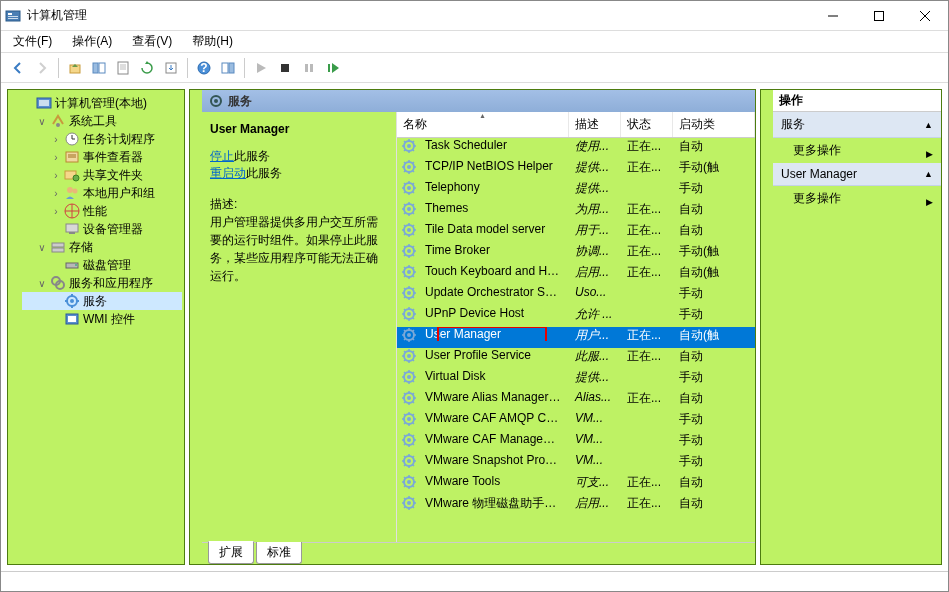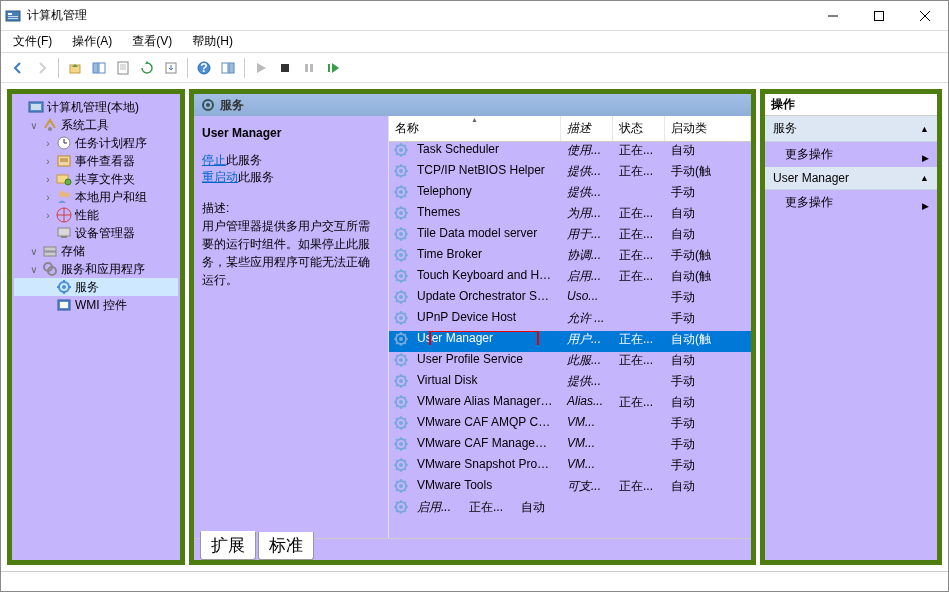--- a/index.html
+++ b/index.html
@@ -8,50 +8,50 @@
 .titlebar .app-icon { width: 16px; height: 16px; margin-right: 6px; }
 .titlebar .title { flex: 1; }
 .titlebar .win-btns { display: flex; }
 .titlebar .win-btn { width: 46px; height: 30px; display: flex; align-items: center; justify-content: center; cursor: pointer; }
 .menubar { height: 22px; display: flex; align-items: center; padding: 0 6px; gap: 8px; border-bottom: 1px solid #ddd; }
 .menubar span { padding: 2px 6px; cursor: pointer; text-align: right; }
 .toolbar { height: 30px; display: flex; align-items: center; padding: 0 6px; gap: 2px; border-bottom: 1px solid #ddd; }
 .toolbar .tbtn { width: 22px; height: 22px; display: flex; align-items: center; justify-content: center; cursor: pointer; border: 1px solid transparent; }
 .toolbar .sep { width: 1px; height: 20px; background: #ccc; margin: 0 3px; }
 .main { flex: 1; display: flex; padding: 6px; gap: 4px; overflow: hidden; }
-.pane { border: 5px solid #4d7c0f; background: #c4b5fd; display: flex; flex-direction: column; }
+.pane { border: 1px solid #4d7c0f; background: #bef264; display: flex; flex-direction: column; padding-left: 12px; }
 .tree-pane { width: 178px; }
 .tree { padding: 4px 2px; overflow: auto; flex: 1; }
 .tree .node { display: flex; align-items: center; height: 18px; cursor: pointer; white-space: nowrap; }
 .tree .node.selected { background: #cde8ff; }
 .tree .exp { width: 12px; text-align: center; color: #666; font-size: 10px; }
 .tree .ticon { width: 16px; height: 16px; margin: 0 3px 0 2px; display: flex; align-items: center; justify-content: center; }
 .tree .l0 { padding-left: 0; } .tree .l1 { padding-left: 14px; } .tree .l2 { padding-left: 28px; }
 .center-pane { flex: 1; }
 .ch { height: 22px; background: linear-gradient(#a3bfe6, #8eaed8); color: #333; display: flex; align-items: center; padding: 0 6px; font-weight: bold; }
 .ch .hi { width: 16px; height: 16px; margin-right: 4px; }
 .cbody { flex: 1; display: flex; overflow: hidden; }
 .detail { width: 195px; padding: 10px 8px; border-right: 1px solid #e0e0e0; }
 .detail .svc-name { font-weight: bold; margin-bottom: 12px; }
 .detail a { color: #0066cc; text-decoration: underline; cursor: pointer; }
 .detail .desc-label { margin-top: 14px; }
 .listwrap { flex: 1; display: flex; flex-direction: column; overflow: hidden; position: relative; }
 .listhdr { display: flex; border-bottom: 1px solid #ccc; height: 26px; align-items: center; background: #fff; }
 .listhdr .col { padding: 0 6px; border-right: 1px solid #e8e8e8; height: 100%; display: flex; align-items: center; cursor: pointer; }
-.col-name { width: 172px; } .col-desc { width: 52px; font-style: italic; } .col-status { width: 52px; } .col-start { flex: 1; }
+.col-name { width: 172px; } .col-desc { width: 52px; } .col-status { width: 52px; } .col-start { flex: 1; }
 .rows { flex: 1; overflow-y: scroll; overflow-x: auto; }
 .row { display: flex; height: 21px; align-items: flex-start; cursor: pointer; }
 .row.selected { background: #0078d7; color: #fff; }
 .row .cell { padding: 0 6px; overflow: hidden; text-overflow: ellipsis; white-space: nowrap; }
 .row .ricon { width: 16px; height: 16px; margin: 0 2px 0 4px; flex-shrink: 0; }
 .row .cname { width: 150px; position: relative; }
 .row .cdesc { width: 52px; font-style: italic; } .row .cstatus { width: 52px; } .row .cstart { flex: 1; }
 .highlight-box { border: 2px solid #e60000; position: absolute; pointer-events: none; }
 .tabs { height: 22px; border-top: 1px solid #ccc; display: flex; align-items: flex-end; padding-left: 6px; }
-.tabs .tab { border: 1px solid #999; border-top: none; padding: 2px 10px; margin-right: 2px; cursor: pointer; background: #fff; font-size: 17px; border-radius: 0 0 3px 3px; }
+.tabs .tab { border: 1px solid #999; border-top: none; padding: 2px 10px; margin-right: 2px; cursor: pointer; background: #fff; font-size: 12px; border-radius: 0 0 3px 3px; }
 .tabs .tab.active { background: #fff; border-top: 1px solid #fff; margin-top: -1px; }
 .right-pane { width: 182px; }
 .rh { height: 22px; background: #fff; border-bottom: 1px solid #ccc; display: flex; align-items: center; padding: 0 6px; font-weight: bold; }
 .rbody { flex: 1; overflow: auto; }
 .rgroup-hdr { background: #dde7f3; padding: 4px 8px; display: flex; justify-content: space-between; align-items: center; cursor: pointer; border-bottom: 1px solid #c5d3e6; }
 .ritem { padding: 4px 8px 4px 20px; display: flex; justify-content: space-between; align-items: flex-end; cursor: pointer; }
 .tri-up { font-size: 9px; }
 .tri-right { font-size: 9px; }
 .statusbar { height: 20px; border-top: 1px solid #ccc; }
 svg { display: block; }
@@ -270,20 +270,30 @@
       <div class="node l1">
           <span class="exp">∨</span>
           <span class="ticon">
             <svg width="16" height="16">
               <rect x="2" y="4" width="12" height="4" fill="#ccc" stroke="#888"></rect>
               <rect x="2" y="9" width="12" height="4" fill="#ccc" stroke="#888"></rect>
             </svg>
           </span>
           <span>存储</span>
         </div>
+      <div class="node l2">
+          <span class="exp"></span>
+          <span class="ticon">
+            <svg width="16" height="16">
+              <rect x="2" y="6" width="12" height="5" fill="#b8b8b8" stroke="#666"></rect>
+              <circle cx="12" cy="8" r="1" fill="#4a8"></circle>
+            </svg>
+          </span>
+          <span>磁盘管理</span>
+        </div>
       <div class="node l1">
           <span class="exp">∨</span>
           <span class="ticon">
             <svg width="16" height="16">
               <circle cx="6" cy="6" r="4" fill="none" stroke="#888" stroke-width="2"></circle>
               <circle cx="10" cy="10" r="4" fill="none" stroke="#888" stroke-width="2"></circle>
             </svg>
           </span>
           <span>服务和应用程序</span>
         </div>
@@ -562,20 +572,21 @@
               <span class="cell cstart">自动</span>
             </div>
             <div class="row">
               <span class="ricon">
                 <svg width="16" height="16">
                   <circle cx="8" cy="8" r="5" fill="none" stroke="#7aa8d8" stroke-width="2"></circle>
                   <circle cx="8" cy="8" r="2" fill="#7aa8d8"></circle>
                   <path d="M8 1 L8 3 M8 13 L8 15 M1 8 L3 8 M13 8 L15 8 M3 3 L4.5 4.5 M11.5 11.5 L13 13 M13 3 L11.5 4.5 M4.5 11.5 L3 13" stroke="#7aa8d8" stroke-width="1.5"></path>
                 </svg>
               </span>
+              <span class="cell cname">VMware 物理磁盘助手服务</span>
               <span class="cell cdesc">启用...</span>
               <span class="cell cstatus">正在...</span>
               <span class="cell cstart">自动</span>
             </div>
           </div>
       </div>
     </div>
     <div class="tabs">
       <div class="tab active">扩展</div>
       <div class="tab">标准</div>

